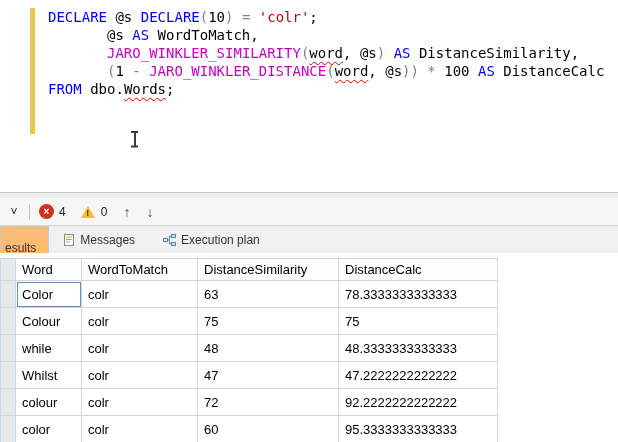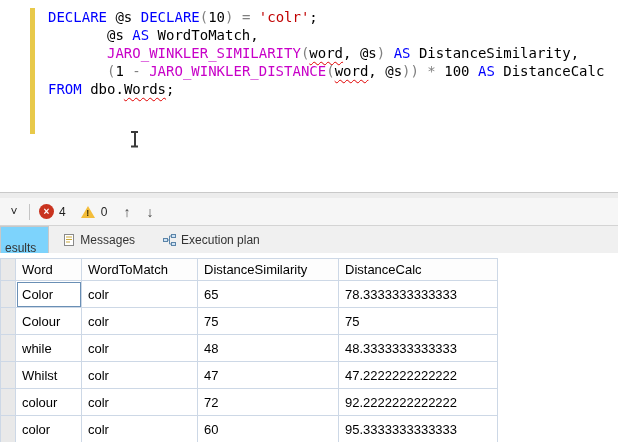--- a/index.html
+++ b/index.html
@@ -41,21 +41,21 @@
   .warn-tri .tri { position:absolute; left:1px; top:1px; width:0; height:0;
                    border-left:7px solid transparent; border-right:7px solid transparent;
                    border-bottom:12px solid #f4bd3a; }
   .warn-tri .mark { position:absolute; left:0; top:3px; width:16px; text-align:center;
                     font-size:9px; font-weight:bold; color:#403208; }
   .nav-arrow { font-size:14px; color:#4a4a4a; margin-left:16px; cursor:default; }
 
   
   .tabs { height:27px; background:#f0f0f0; display:flex; align-items:stretch; }
   .tab { display:flex; align-items:center; gap:5px; padding:0 14px; font-size:12px; color:#333; }
-  .tab.active { background:#7dd3fc; border:1px solid #c8c8c8; border-bottom:none; padding:16px 12px 0 4px; }
+  .tab.active { background:#fdba74; border:1px solid #c8c8c8; border-bottom:none; padding:16px 12px 0 4px; }
   .tab .icon { display:inline-flex; align-items:center; }
 
   
   .results { background:#fff; padding-top:5px; }
   table.grid { border-collapse:collapse; table-layout:fixed; font-size:13px; color:#000; }
   .grid th, .grid td { border:1px solid #cdd8e6; padding:0 6px; height:27px;
                        overflow:hidden; white-space:nowrap; font-weight:normal; text-align:left; }
   .grid th { height:22px; background:#fdfdfd; }
   .grid .rowhead, .grid .corner { background:#e9e9e9; padding:0; }
   .grid td.sel { outline:1px solid #6a8fb5; outline-offset:-2px; }
@@ -137,21 +137,21 @@
             <th>WordToMatch</th>
             <th>DistanceSimilarity</th>
             <th>DistanceCalc</th>
           </tr>
       </thead>
       <tbody>
           <tr>
             <td class="rowhead"></td>
             <td class="sel">Color</td>
             <td>colr</td>
-            <td>65</td>
+            <td>63</td>
             <td>78.3333333333333</td>
           </tr>
           <tr>
             <td class="rowhead"></td>
             <td>Colour</td>
             <td>colr</td>
             <td>75</td>
             <td>75</td>
           </tr>
           <tr>

